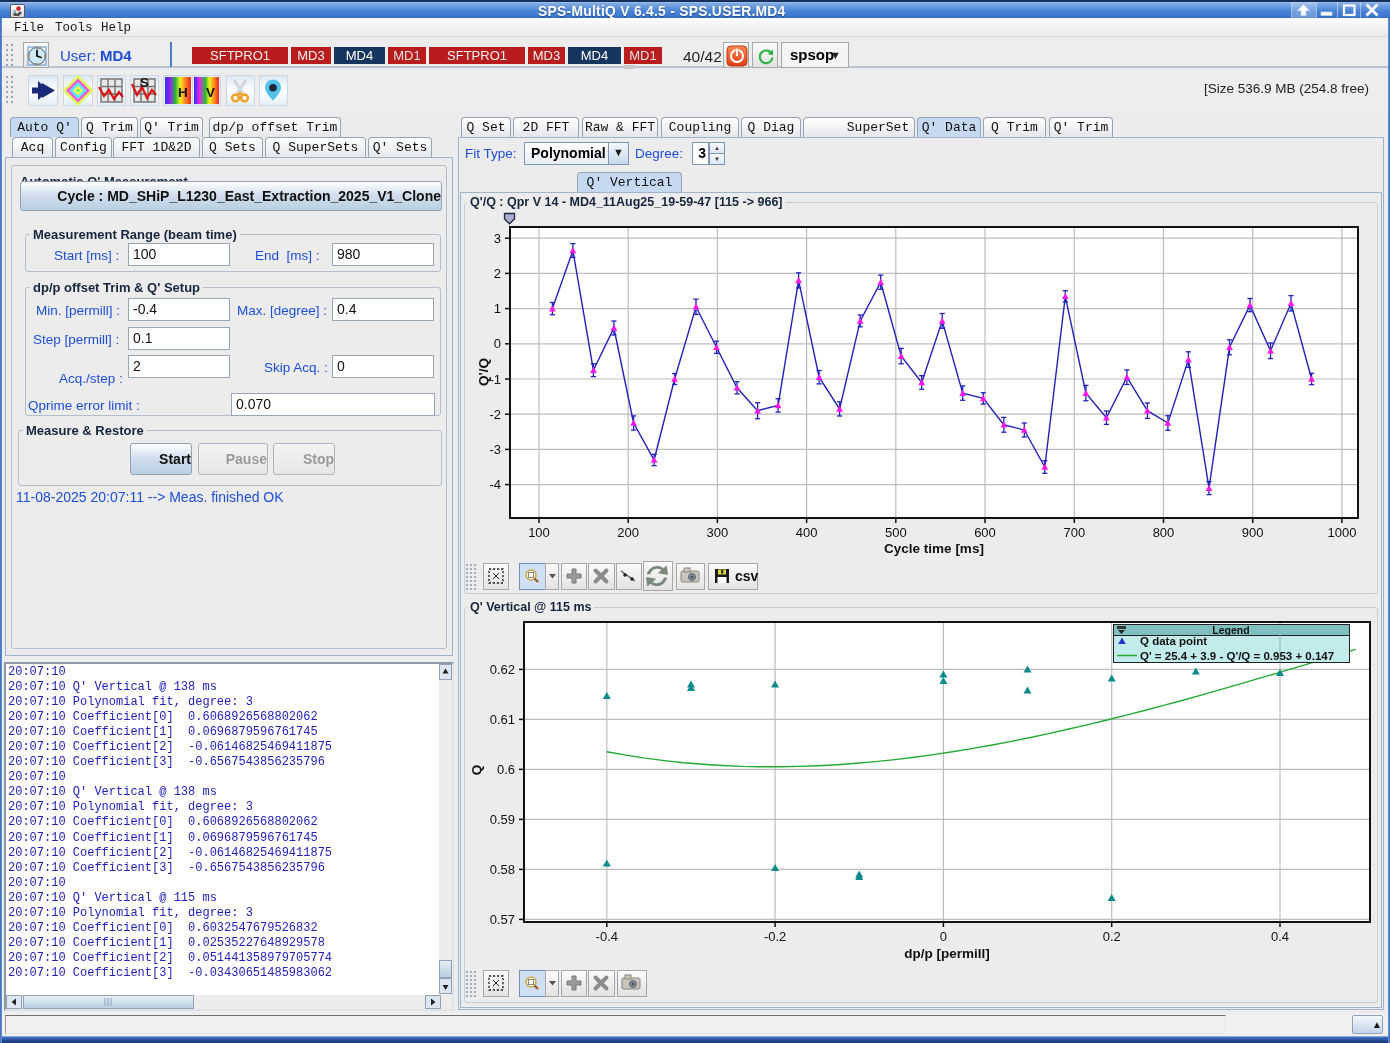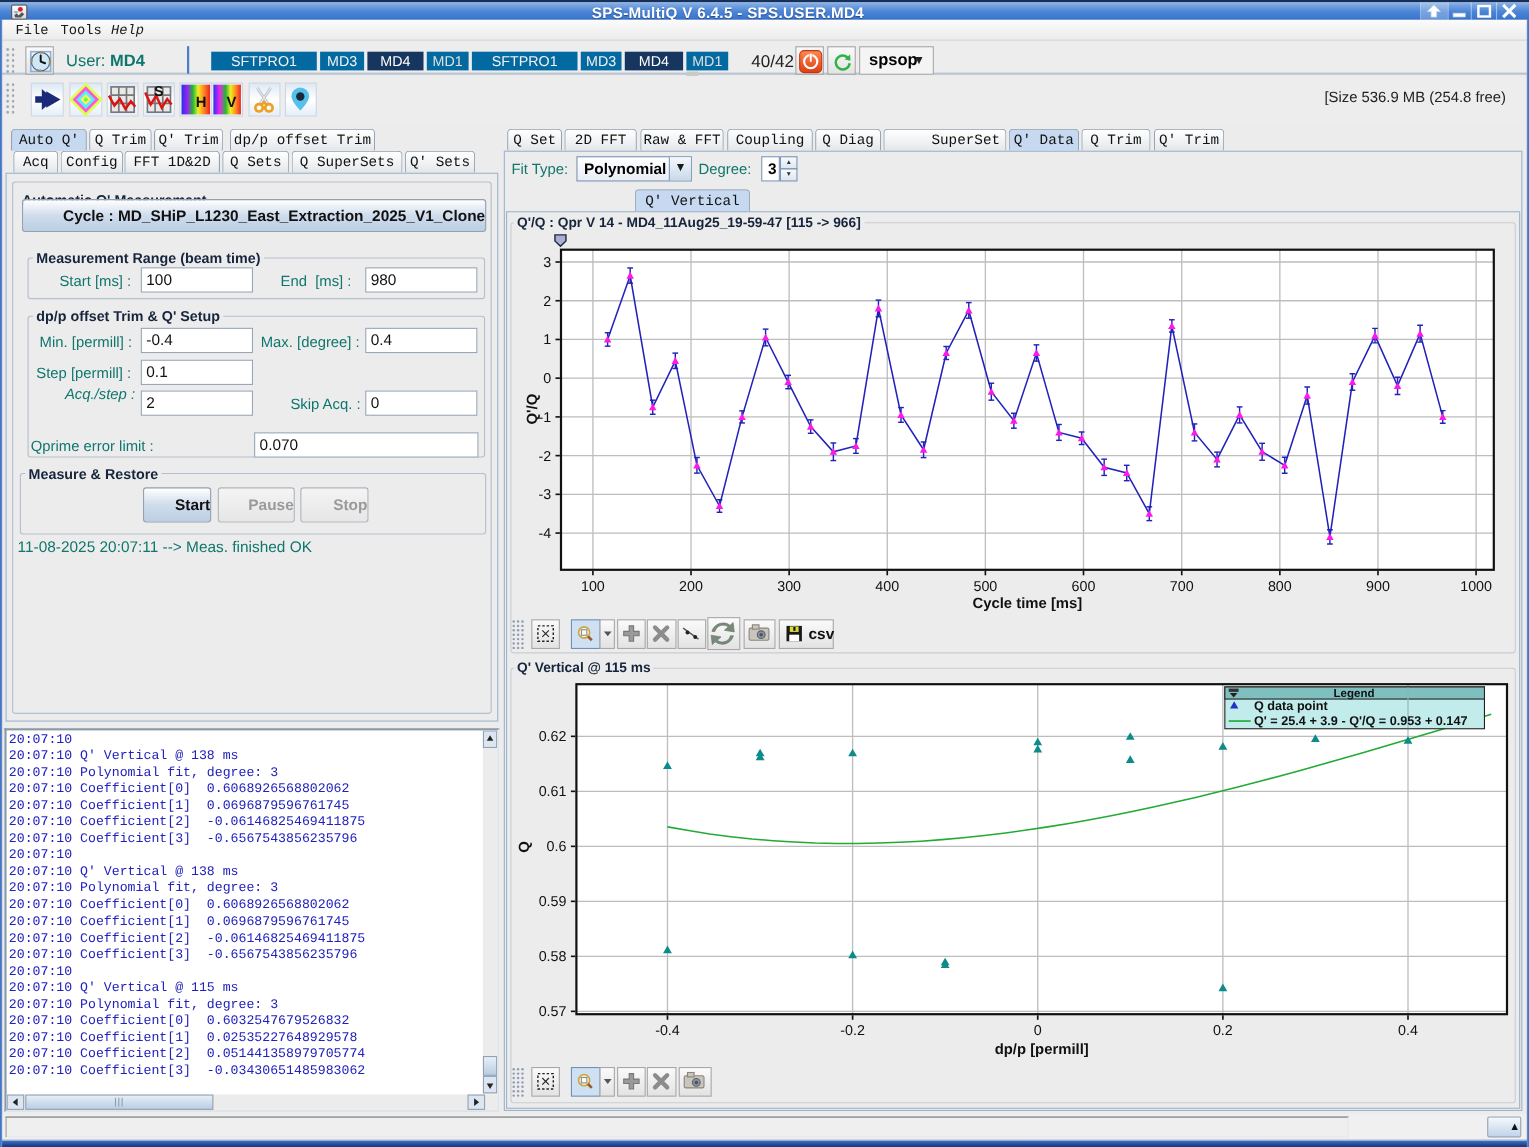--- a/index.html
+++ b/index.html
@@ -14,33 +14,33 @@
 #appicon { position:absolute; left:10px; top:2px; width:15px; height:14px;
   background:linear-gradient(#fdfdfd,#d8d8d8); border:1px solid #5a5a5a; border-radius:2px; }
 #menubar { position:absolute; left:2px; top:18px; width:1386px; height:19px;
   background:linear-gradient(#fbfbfb,#ececec); border-bottom:1px solid #d8d8d8; }
 #menubar span { position:absolute; top:3px; font-family:"Liberation Mono",monospace; font-size:12.5px; color:#1a1a1a; }
 #toolbar1 { position:absolute; left:2px; top:38px; width:1386px; height:30px;
   background:#ededed; border-bottom:2px solid #b9c5d2; }
 #toolbar2 { position:absolute; left:2px; top:70px; width:1386px; height:41px; background:#ededed; }
 .grip { position:absolute; width:9px; background-image:radial-gradient(circle at 2px 2px, #9aa4b4 1px, transparent 1.4px);
   background-size:5px 5px; }
-.seg { position:absolute; top:9px; height:17px; background:#0369a1; color:#f2f2f2;
+.seg { position:absolute; top:9px; height:17px; background:#b91c1c; color:#f2f2f2;
   font-size:13px; text-align:center; line-height:17px; }
 .seg.sel { background:#17365f; color:#fff; }
 .toolbtn { position:absolute; border:1px solid #a8a8a8; background:linear-gradient(#fafafa,#e3e3e3); }
 #leftpanel { position:absolute; left:3px; top:113px; width:452px; height:899px; }
 .tab { position:absolute; height:20px; font-family:"Liberation Mono",monospace; font-size:13px;
   color:#111; text-align:center; line-height:20px;
   background:linear-gradient(#ffffff,#e4e7ea); border:1px solid #95a3b4; border-bottom:none;
   border-radius:4px 4px 0 0; }
 .tab.sel { background:#c6d9f1; }
 .groupbox { position:absolute; border:1px solid #b3bfcc; border-radius:3px; }
 .grouptitle { position:absolute; font-weight:bold; font-size:13px; color:#16243c; background:#ececec; padding:0 3px; }
-.lbl { position:absolute; font-size:13.5px; color:#0f766e; }
+.lbl { position:absolute; font-size:13.5px; color:#1d4ed8; }
 .fld { position:absolute; height:23px; background:#fff; border:1px solid #98a6b5;
   font-size:14px; color:#111; padding:2px 0 0 4px; }
 .btn { position:absolute; border:1px solid #93a1b1; border-radius:3px;
   background:linear-gradient(#ffffff,#dfe4ea 50%,#d3dae2);
   font-weight:bold; font-size:14px; color:#111; text-align:right; }
 .btn.dis { color:#9a9a9a; background:linear-gradient(#f4f4f4,#e6e6e6); border-color:#b0b6bd; }
 #logpane { position:absolute; left:1px; top:549px; width:450px; height:349px;
   border:2px solid; border-color:#8c9aa8 #dfe4ea #dfe4ea #8c9aa8; background:#fff; }
 #logtext { position:absolute; left:2px; top:1px; width:430px; height:330px; overflow:hidden;
   font-family:"Liberation Mono",monospace; font-size:12px; color:#2121bd; line-height:15.05px;
@@ -76,21 +76,21 @@
     <rect x="9" y="0" width="24" height="16" fill="rgba(255,255,255,0.25)"></rect>
     <path d="M20.5 2.5 L26.5 8.5 L23 8.5 L23 13.5 L18 13.5 L18 8.5 L14.5 8.5 Z" fill="#fff" stroke="#c6d6ee" stroke-width="0.7"></path>
     <rect x="38" y="10" width="11" height="3.4" fill="#fff" stroke="#c6d6ee" stroke-width="0.7"></rect>
     <rect x="61" y="3.5" width="10.5" height="9.5" fill="none" stroke="#fff" stroke-width="2.2"></rect>
     <path d="M84.5 3.5 L93.5 12.5 M93.5 3.5 L84.5 12.5" stroke="#fff" stroke-width="2.8" stroke-linecap="square"></path>
   </svg>
 </div>
 <div id="menubar">
   <span style="left:12px;">File</span>
     <span style="left:53px;">Tools</span>
-    <span style="left:99px;font-style:italic;">Help</span>
+    <span style="left:99px;">Help</span>
 </div>
 <div id="toolbar1">
   <div class="grip" style="left:3px; top:5px; width:8px; height:24px;"></div>
   <div class="toolbtn" style="left:21px; top:4px; width:26px; height:26px;">
    <svg width="24" height="24" style="left:1px; top:1px;">
      <rect x="3" y="3" width="18" height="18" fill="none" stroke="#8fb2dc" stroke-width="1.5"></rect>
      <circle cx="12" cy="12" r="8.5" fill="#cfe8f8" stroke="#4a606e" stroke-width="1"></circle>
      <circle cx="12" cy="12" r="8.5" fill="none" stroke="#7a94a8" stroke-width="2" stroke-dasharray="4,9"></circle>
      <circle cx="12" cy="3.8" r="1" fill="#e08030"></circle>
         <circle cx="12" cy="20.2" r="1" fill="#e08030"></circle>
@@ -246,21 +246,21 @@
   <div class="fld" style="left:329px; top:130px; width:102px;">980</div>
 
   <div class="groupbox" style="left:22px; top:174px; width:416px; height:129px;"></div>
   <div class="grouptitle" style="left:27px; top:167px;">dp/p offset Trim &amp; Q' Setup</div>
   <div class="lbl" style="left:33px; top:190px;">Min. [permill] :</div>
   <div class="fld" style="left:125px; top:185px; width:102px;">-0.4</div>
   <div class="lbl" style="left:234px; top:190px;">Max. [degree] :</div>
   <div class="fld" style="left:329px; top:185px; width:102px;">0.4</div>
   <div class="lbl" style="left:30px; top:219px;">Step [permill] :</div>
   <div class="fld" style="left:125px; top:214px; width:102px;">0.1</div>
-  <div class="lbl" style="left:56px; top:238px;font-style:italic;">Acq./step :</div>
+  <div class="lbl" style="left:56px; top:258px;">Acq./step :</div>
   <div class="fld" style="left:125px; top:242px; width:102px;">2</div>
   <div class="lbl" style="left:261px; top:247px;text-align:right;">Skip Acq. :</div>
   <div class="fld" style="left:329px; top:242px; width:102px;">0</div>
   <div class="lbl" style="left:25px; top:285px;">Qprime error limit :</div>
   <div class="fld" style="left:228px; top:280px; width:204px;">0.070</div>
 
   <div class="groupbox" style="left:15px; top:317px; width:424px; height:56px;"></div>
   <div class="grouptitle" style="left:20px; top:310px;">Measure &amp; Restore</div>
   <div class="btn" style="left:127px; top:330px; width:62px; height:32px; line-height:30px; background:linear-gradient(#ffffff,#cfdcec 50%,#bccfe4);">Start</div>
   <div class="btn dis" style="left:195px; top:330px; width:70px; height:32px; line-height:30px;">Pause</div>

